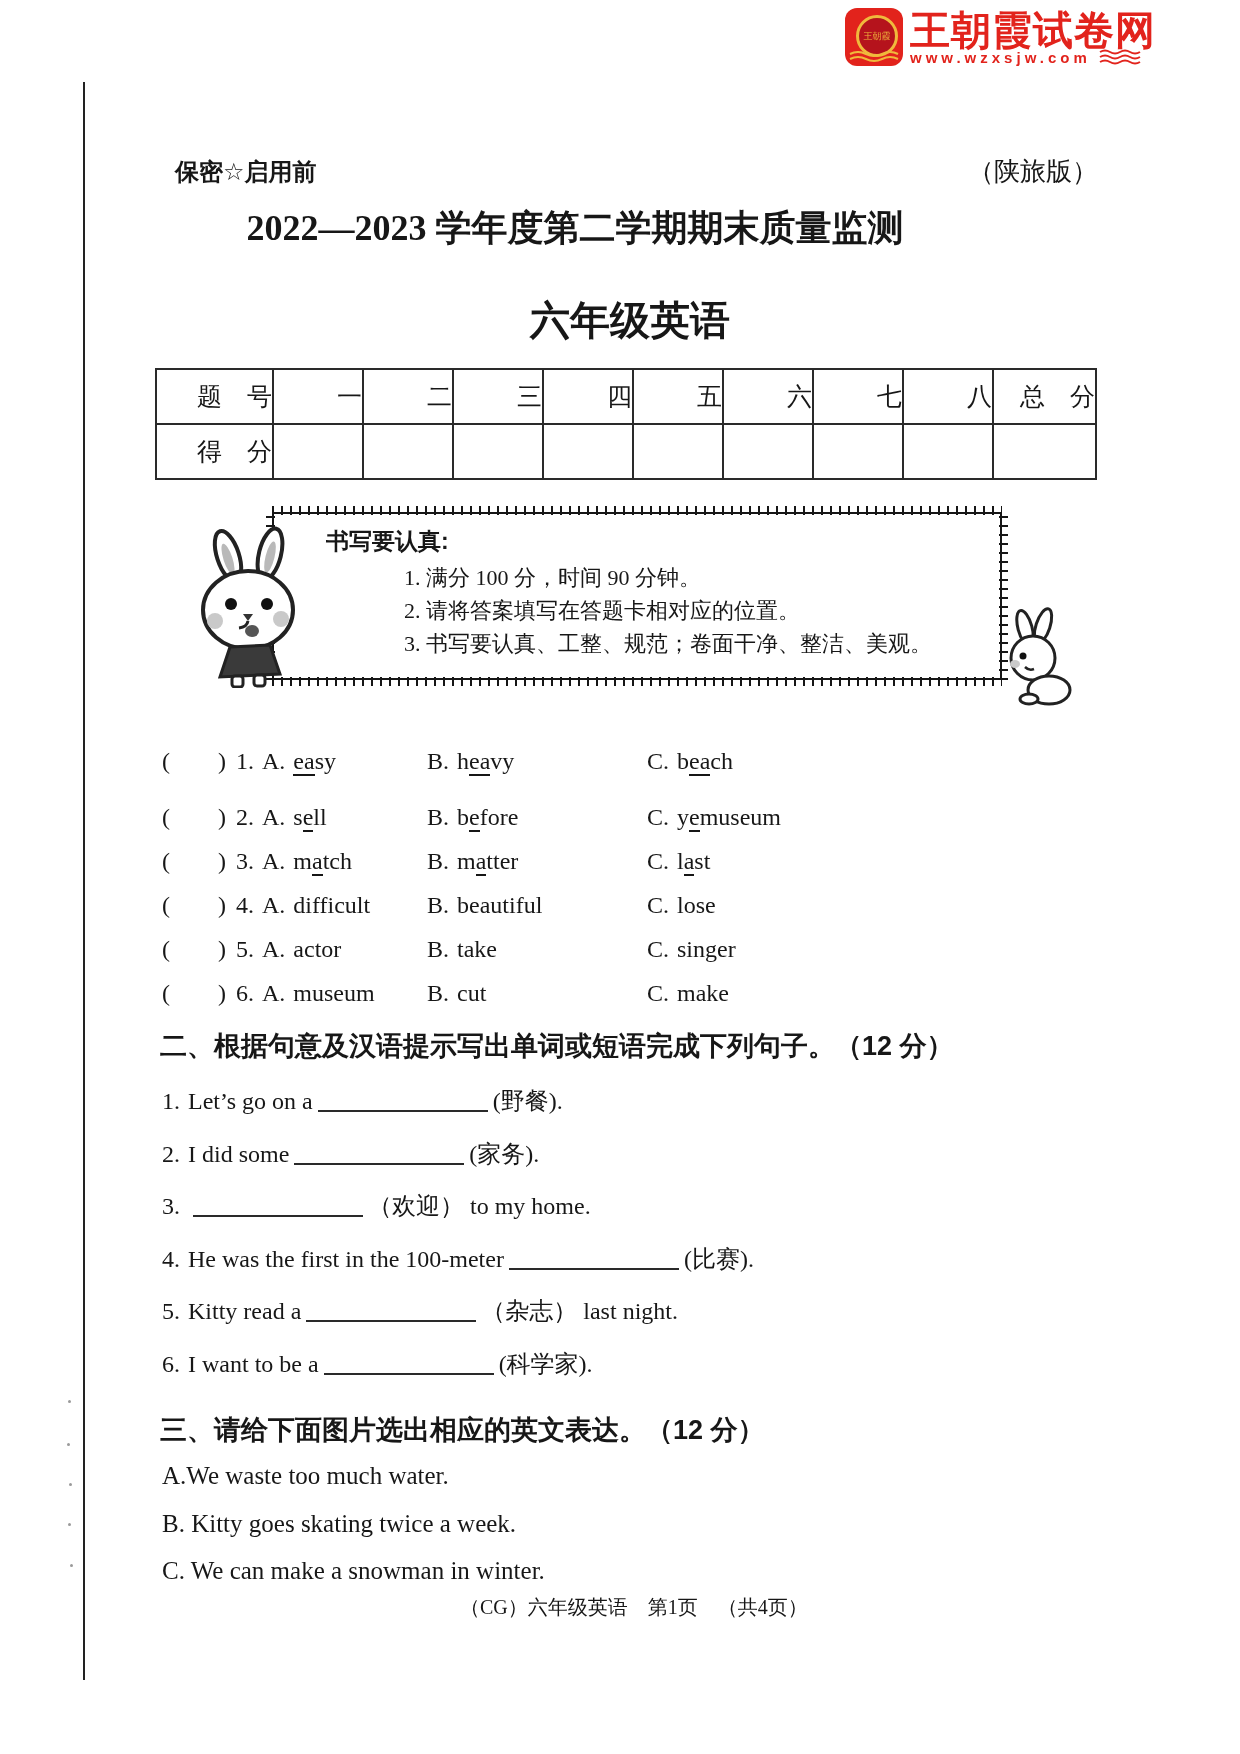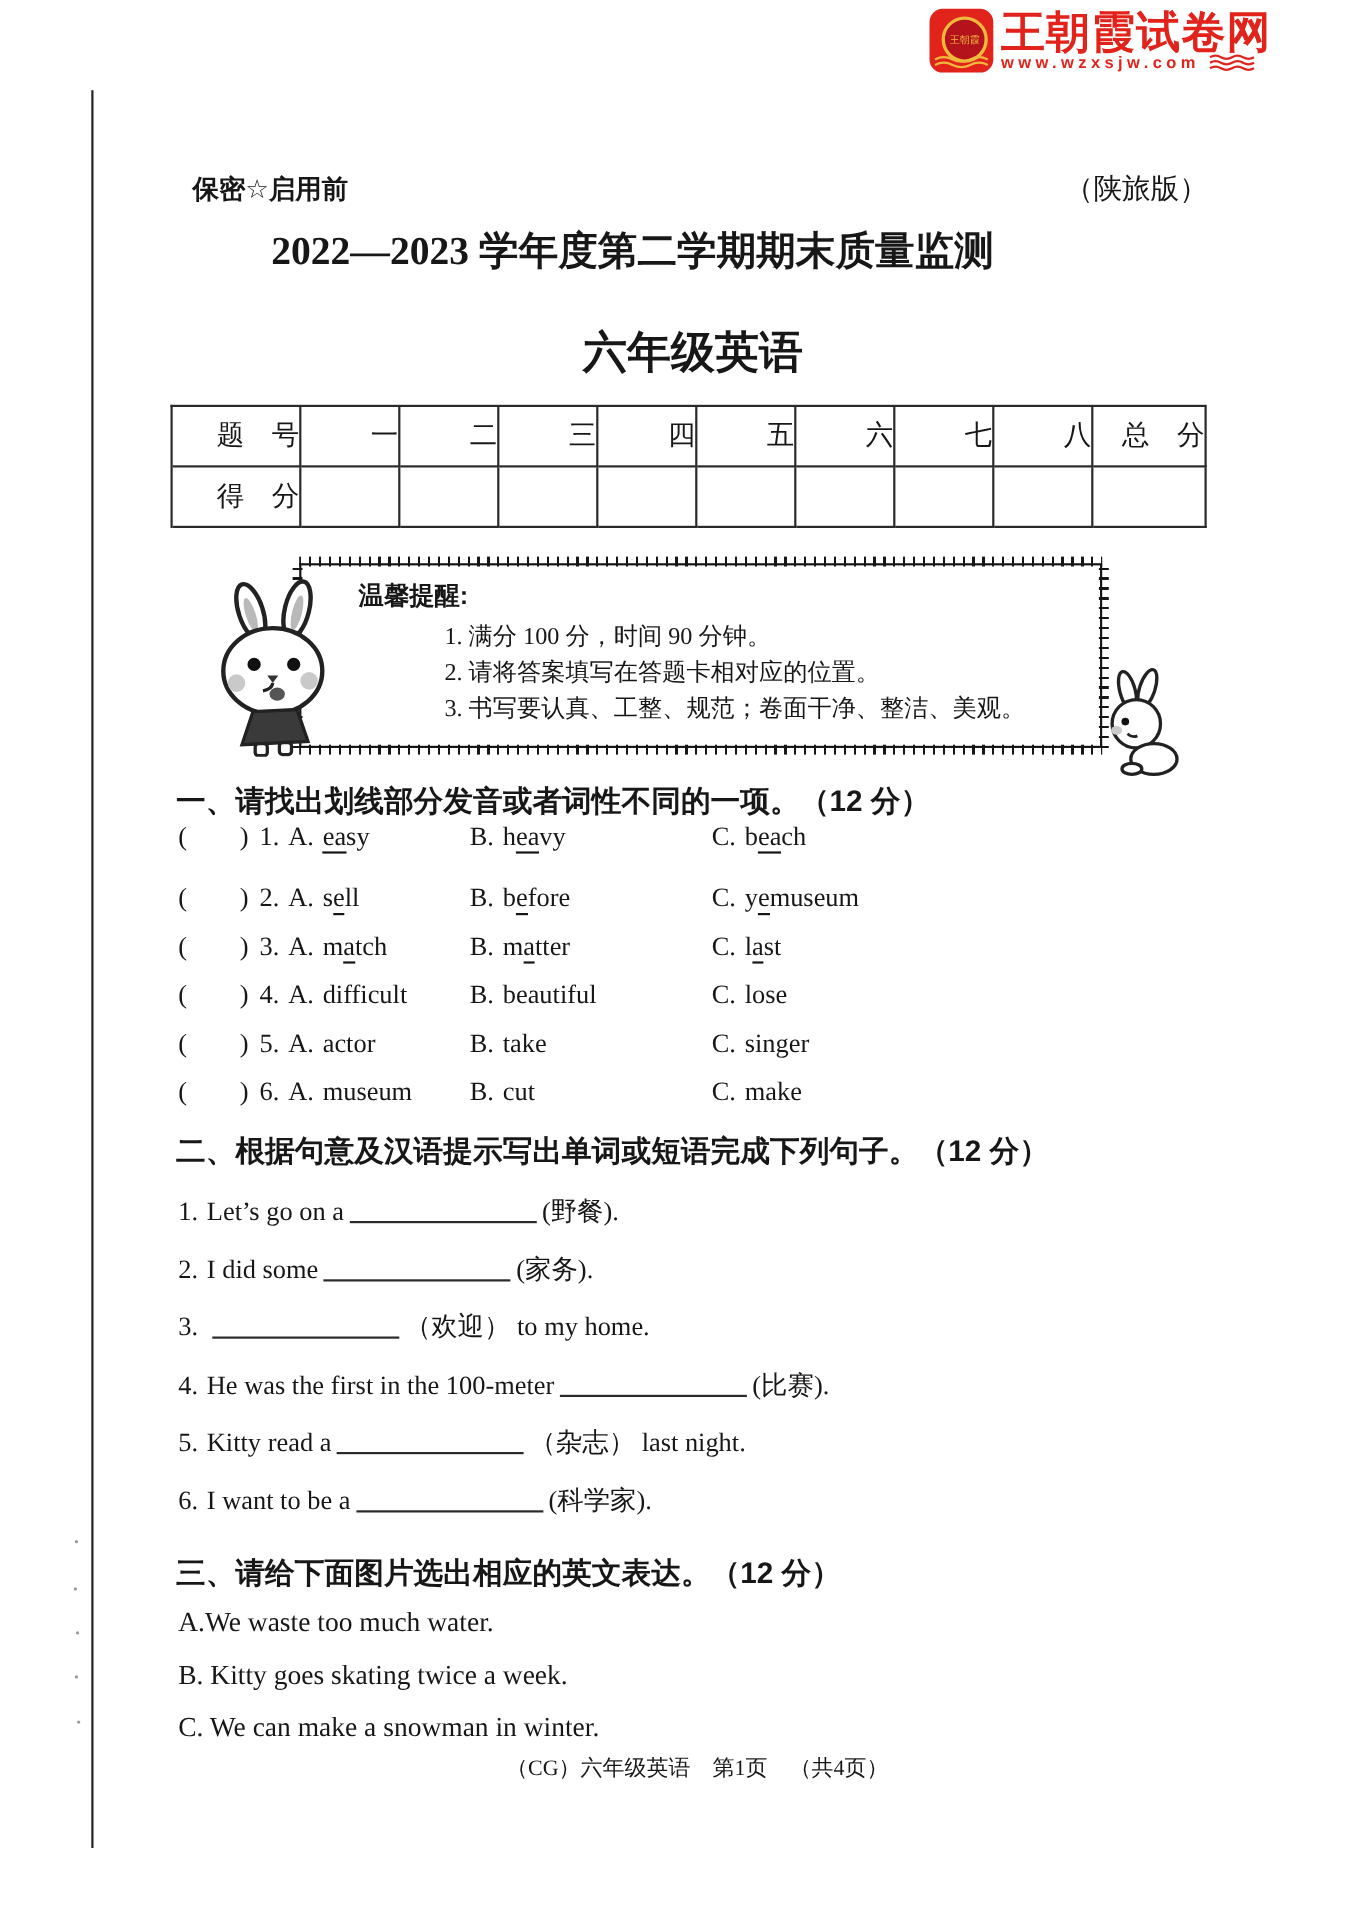--- a/index.html
+++ b/index.html
@@ -138,21 +138,21 @@
     <div class="st-cell"></div>
     <div class="st-cell"></div>
     <div class="st-cell"></div>
   </div>
 
   <div class="abs notice">
     <div class="tick-top"></div>
     <div class="tick-bottom"></div>
     <div class="tick-left"></div>
     <div class="tick-right"></div>
-    <div class="notice-title">温馨提醒:</div>
+    <div class="notice-title">书写要认真:</div>
     <div class="notice-item">1. 满分 100 分，时间 90 分钟。</div>
     <div class="notice-item">2. 请将答案填写在答题卡相对应的位置。</div>
     <div class="notice-item">3. 书写要认真、工整、规范；卷面干净、整洁、美观。</div>
   </div>
 
   <svg class="abs" style="left:190px;top:526px;z-index:3;" width="118" height="162" viewBox="0 0 118 162">
     <ellipse cx="38" cy="30" rx="11" ry="26" fill="#fff" stroke="#222" stroke-width="4" transform="rotate(-18 38 30)"></ellipse>
     <ellipse cx="38" cy="33" rx="4.5" ry="16" fill="#b9b9b9" transform="rotate(-18 38 33)"></ellipse>
     <ellipse cx="80" cy="28" rx="11" ry="26" fill="#fff" stroke="#222" stroke-width="4" transform="rotate(14 80 28)"></ellipse>
     <ellipse cx="80" cy="31" rx="4.5" ry="16" fill="#b9b9b9" transform="rotate(14 80 31)"></ellipse>
@@ -173,21 +173,20 @@
     <ellipse cx="30" cy="22" rx="7" ry="18" fill="#fff" stroke="#222" stroke-width="3" transform="rotate(-15 30 22)"></ellipse>
     <ellipse cx="48" cy="20" rx="7" ry="18" fill="#fff" stroke="#222" stroke-width="3" transform="rotate(18 48 20)"></ellipse>
     <circle cx="38" cy="52" r="22" fill="#fff" stroke="#222" stroke-width="3"></circle>
     <circle cx="28" cy="50" r="3.5" fill="#111"></circle>
     <ellipse cx="20" cy="58" rx="5" ry="4" fill="#c9c9c9"></ellipse>
     <path d="M30 61 q4 4 9 2" stroke="#222" stroke-width="2.5" fill="none"></path>
     <ellipse cx="54" cy="84" rx="21" ry="14" fill="#fff" stroke="#222" stroke-width="3"></ellipse>
     <ellipse cx="34" cy="93" rx="9" ry="5" fill="#fff" stroke="#222" stroke-width="3"></ellipse>
   </svg>
 
-  <div class="abs sec-head" style="left:160px;top:710px;">一、请找出划线部分发音或者词性不同的一项。（12 分）</div>
 
   <div class="abs q-row" style="top:748px;">
     <span><span class="paren">(  )</span><span class="qnum">1.</span><span class="opt-label">A.</span><span><span></span><span class="u">ea</span><span>sy</span></span></span>
     <span><span class="opt-label">B.</span><span><span>h</span><span class="u">ea</span><span>vy</span></span></span>
     <span><span class="opt-label">C.</span><span><span>b</span><span class="u">ea</span><span>ch</span></span></span>
   </div>
 
   <div class="abs q-row" style="top:804px;">
     <span><span class="paren">(  )</span><span class="qnum">2.</span><span class="opt-label">A.</span><span><span>s</span><span class="u">e</span><span>ll</span></span></span>
     <span><span class="opt-label">B.</span><span><span>b</span><span class="u">e</span><span>fore</span></span></span>

